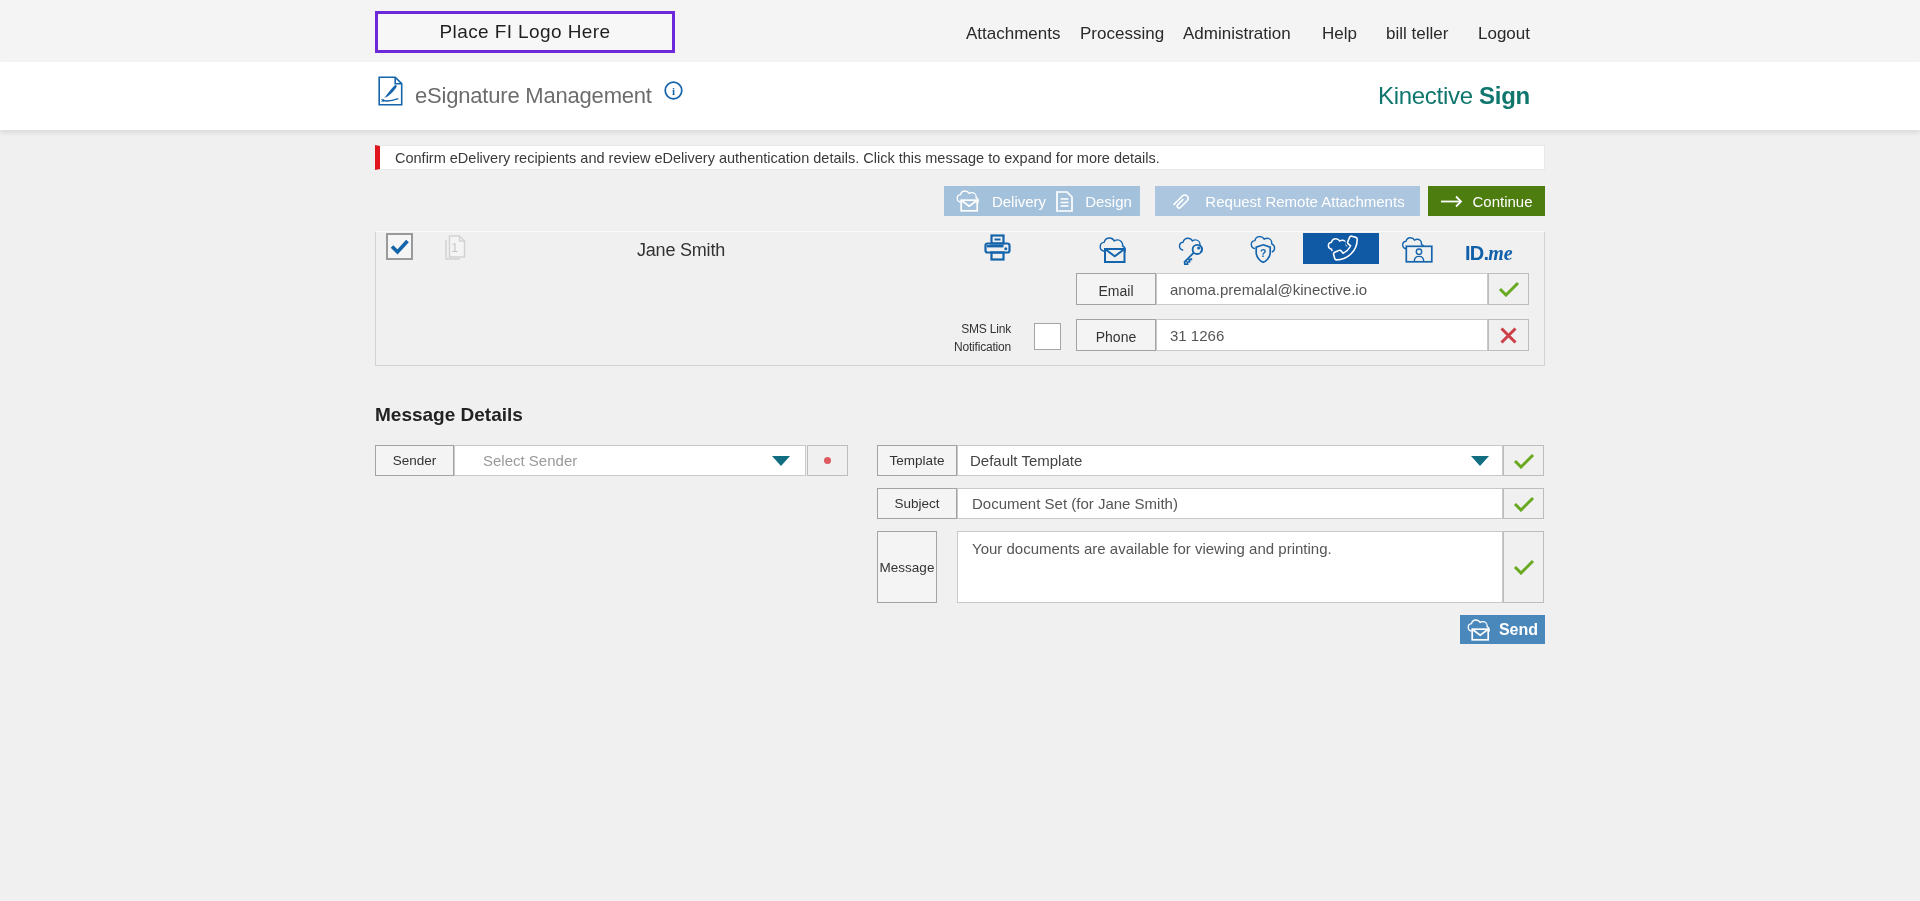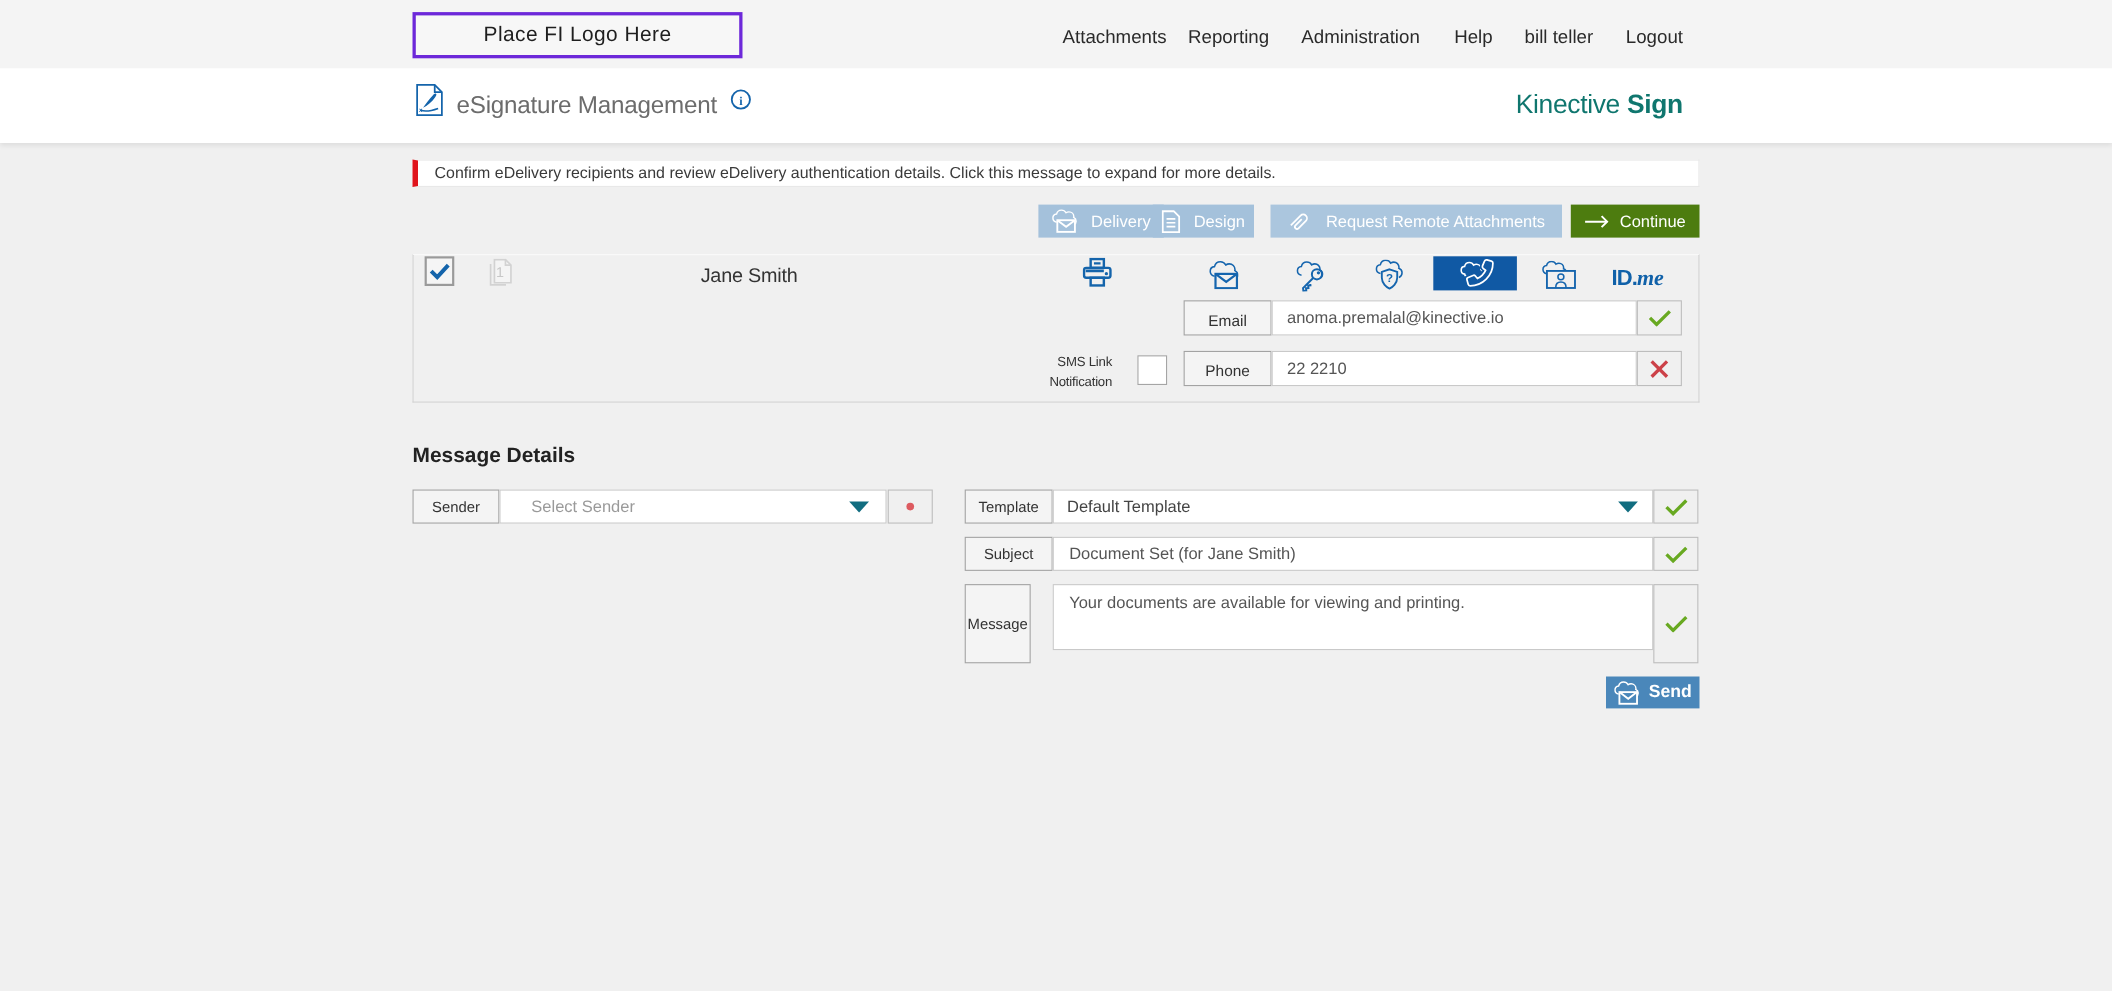--- a/index.html
+++ b/index.html
@@ -22,21 +22,21 @@
 .msghead { left:375px; top:404px; font-size:19px; font-weight:700; color:#222; }
 .sendbtn { left:1460px; top:615px; width:85px; height:29px; background:#4a87ba; color:#fff; font-size:16px; font-weight:700; display:flex; align-items:center; justify-content:center; gap:8px; }
 .tri { width:0; height:0; border-left:9px solid transparent; border-right:9px solid transparent; border-top:10px solid #116d80; position:absolute; }
 </style>
 </head>
 <body>
 <div class="abs bandtop"></div>
 <div class="abs bandwhite"></div>
 <div class="abs logobox">Place FI Logo Here</div>
 <span class="abs nav" style="left:966px;">Attachments</span>
-<span class="abs nav" style="left:1080px;">Reporting</span>
+<span class="abs nav" style="left:1080px;">Processing</span>
 <span class="abs nav" style="left:1183px;">Administration</span>
 <span class="abs nav" style="left:1322px;">Help</span>
 <span class="abs nav" style="left:1386px;">bill teller</span>
 <span class="abs nav" style="left:1478px;">Logout</span>
 
 <svg class="abs" style="left:378px; top:76px; z-index:3;" width="25" height="30" viewBox="0 0 25 30">
   <path d="M1.2 1.2 h16 l6.5 6.5 v21 h-22.5 z" fill="#fff" stroke="#1464ab" stroke-width="1.6"></path>
   <path d="M17.2 1.2 v6.5 h6.5" fill="none" stroke="#1464ab" stroke-width="1.6"></path>
   <path d="M4.2 24.0 C8 25.8 13.5 25.0 20.3 22.6" stroke="#1464ab" stroke-width="1.4" fill="none"></path>
   <path d="M6.6 22.0 C10.5 20.2 14.5 16.8 17.6 12.4 C18.3 11.4 19.3 10.1 18.4 9.3 C17.5 8.5 16.4 9.6 15.6 10.5 C12.3 14.2 9 18.2 6.6 22.0 Z" fill="#1464ab"></path>
@@ -143,21 +143,21 @@
   <div class="abs cell-input" style="left:780px; top:41px; width:332px; height:32px; font-size:15px; padding-left:13px;">anoma.premalal@kinective.io</div>
   <div class="abs cell-chk" style="left:1112px; top:41px; width:41px; height:32px;">
       <svg width="22" height="16" viewBox="0 0 22 16">
         <path d="M2 8 L8 14 L20 2" fill="none" stroke="#68a921" stroke-width="3"></path>
       </svg>
     </div>
 
   <div class="abs" style="left:540px; top:88px; width:95px; text-align:right; font-size:12px; letter-spacing:-0.2px; color:#333; line-height:18px;">SMS Link<br>Notification</div>
   <div class="abs" style="left:658px; top:91px; width:27px; height:27px; border:1px solid #a5a5a5; background:#fff;"></div>
   <div class="abs cell-label" style="left:700px; top:87px; width:80px; height:32px; font-size:14px; padding-top:3px;">Phone</div>
-  <div class="abs cell-input" style="left:780px; top:87px; width:332px; height:32px; font-size:15px; padding-left:13px;">22 2210</div>
+  <div class="abs cell-input" style="left:780px; top:87px; width:332px; height:32px; font-size:15px; padding-left:13px;">31 1266</div>
   <div class="abs cell-chk" style="left:1112px; top:87px; width:41px; height:32px;">
       <svg width="19" height="19" viewBox="0 0 19 19">
         <path d="M2.5 2.5 L16.5 16.5 M16.5 2.5 L2.5 16.5" stroke="#cc4148" stroke-width="3"></path>
       </svg>
     </div>
 </div>
 
 <div class="abs msghead">Message Details</div>
 
 <div class="abs cell-label" style="left:375px; top:445px; width:79px; height:31px; font-size:13.5px;">Sender</div>
@@ -176,21 +176,21 @@
 
 <div class="abs cell-label" style="left:877px; top:488px; width:80px; height:31px; font-size:13.5px;">Subject</div>
 <div class="abs cell-input" style="left:957px; top:488px; width:546px; height:31px; font-size:15px; color:#555; padding-left:14px;">Document Set (for Jane Smith)</div>
 <div class="abs cell-chk" style="left:1503px; top:488px; width:41px; height:31px;">
     <svg width="22" height="16" viewBox="0 0 22 16">
       <path d="M2 8 L8 14 L20 2" fill="none" stroke="#68a921" stroke-width="3"></path>
     </svg>
   </div>
 
 <div class="abs cell-label" style="left:877px; top:531px; width:60px; height:72px; font-size:13.5px;">Message</div>
-<div class="abs cell-input" style="left:957px; top:531px; width:546px; height:60px; font-size:15px; color:#555; padding-left:14px; align-items:flex-start; padding-top:8px;">Your documents are available for viewing and printing.</div>
+<div class="abs cell-input" style="left:957px; top:531px; width:546px; height:72px; font-size:15px; color:#555; padding-left:14px; align-items:flex-start; padding-top:8px;">Your documents are available for viewing and printing.</div>
 <div class="abs cell-chk" style="left:1503px; top:531px; width:41px; height:72px;">
     <svg width="22" height="16" viewBox="0 0 22 16">
       <path d="M2 8 L8 14 L20 2" fill="none" stroke="#68a921" stroke-width="3"></path>
     </svg>
   </div>
 
 <div class="abs sendbtn">
     <svg width="24" height="22" viewBox="0 0 24 22">
       <path d="M4.6 12.0 C2.7 11.7 1.2 10.1 1.2 8.2 C1.2 6.3 2.6 4.8 4.5 4.6 C5.0 2.5 6.8 1.0 9.0 1.0 C10.8 1.0 12.3 2.0 13.1 3.4 C13.8 2.9 14.8 2.6 15.8 2.6 C18.2 2.6 20.2 4.5 20.2 7.0 C20.2 7.2 20.2 7.5 20.1 7.7 C21.4 8.3 22.3 9.6 22.3 11.1 C22.3 12.6 21.4 13.9 20.1 14.5" fill="none" stroke="#fff" stroke-width="1.3"></path>
       <rect x="5.2" y="10.2" width="16" height="10.6" fill="#4a87ba" stroke="#fff" stroke-width="1.7"></rect>

